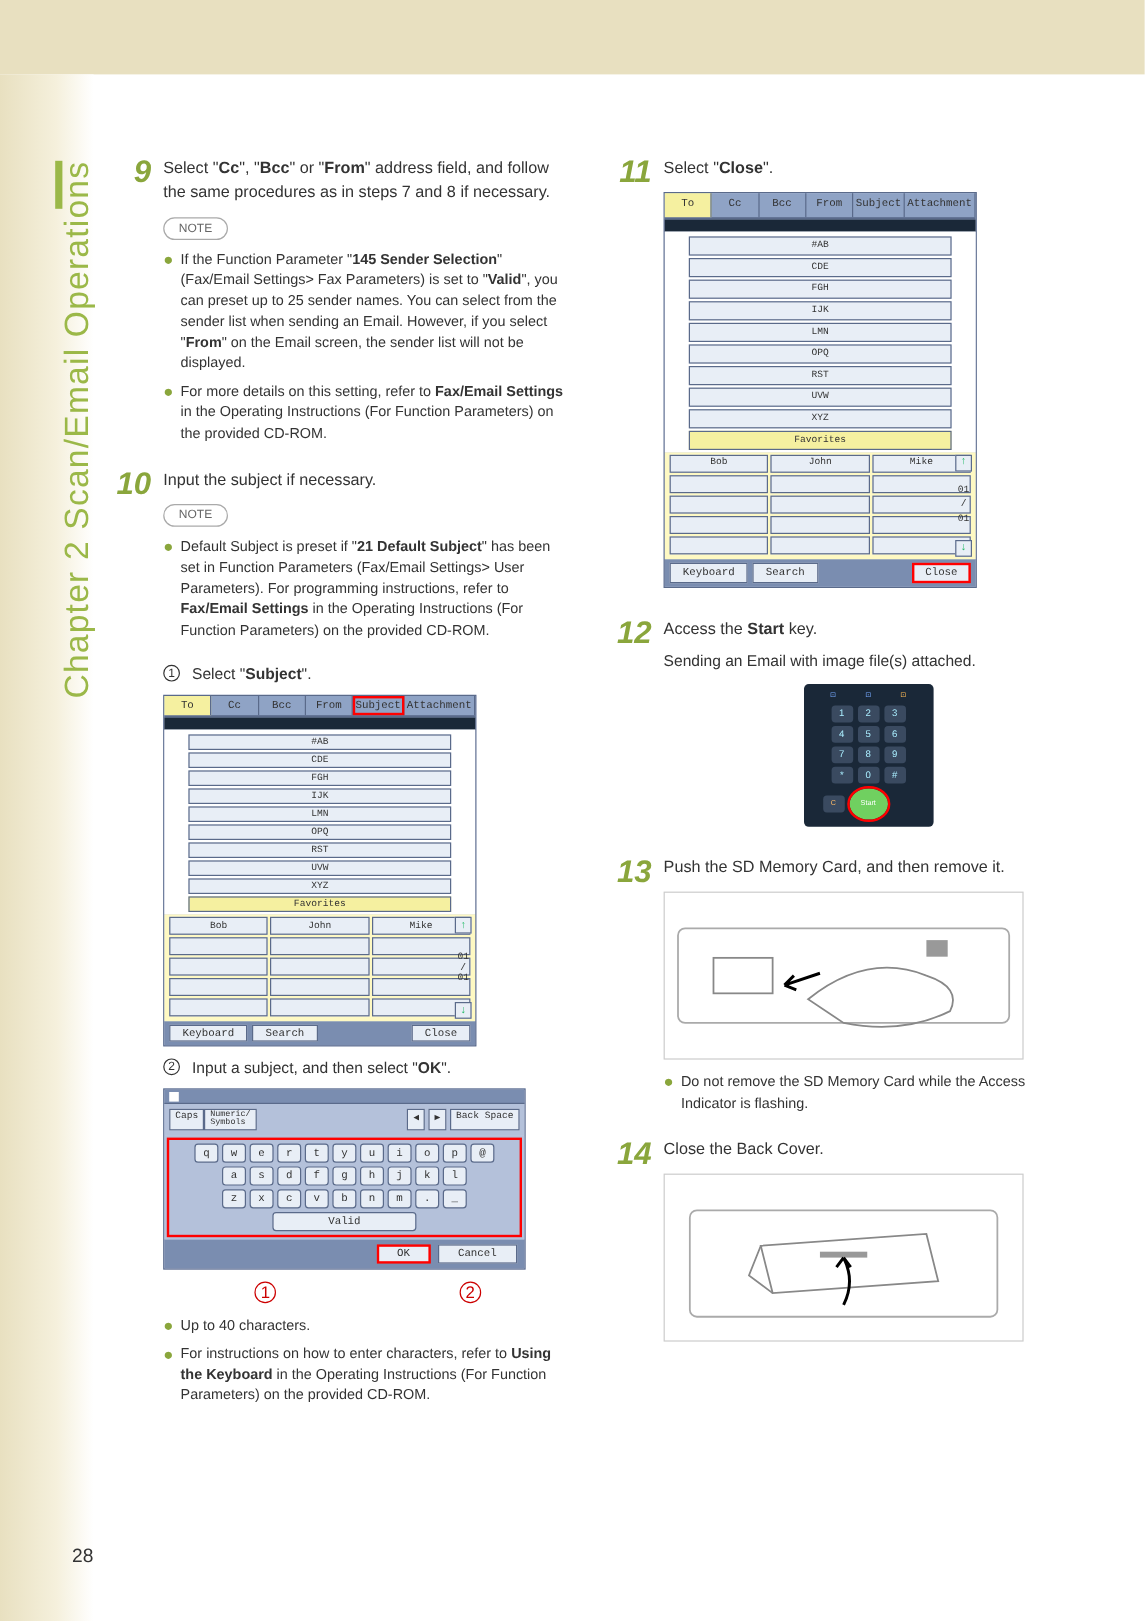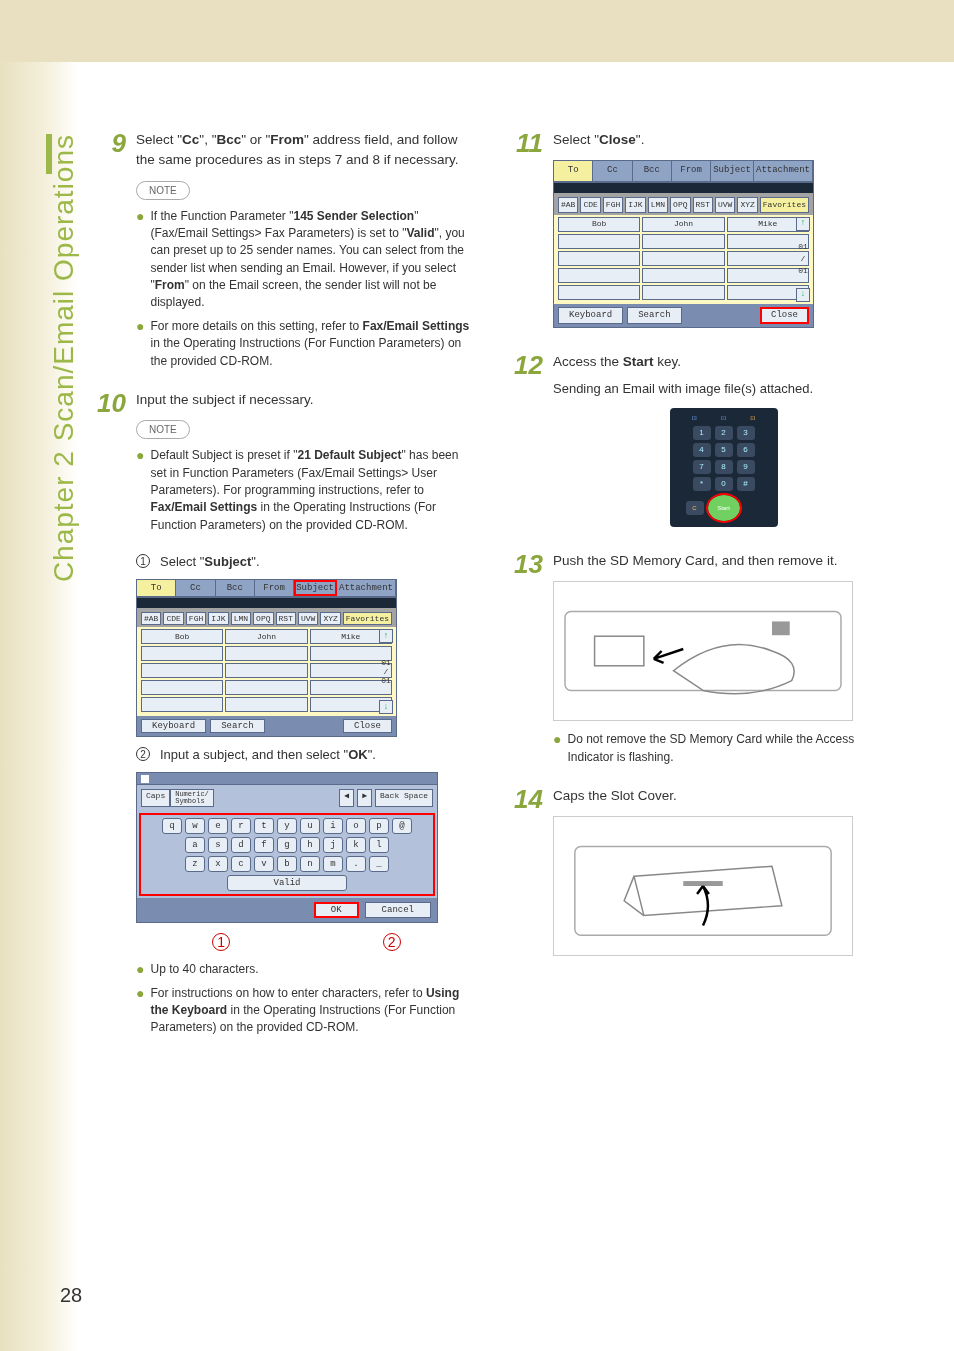--- a/index.html
+++ b/index.html
@@ -2,42 +2,42 @@
 <html><head>
 <meta charset="utf-8">
 <style>
   * { box-sizing: border-box; margin: 0; padding: 0; }
   body { font-family: Arial, Helvetica, sans-serif; font-size: 13px; color: #333; background: #fff; width: 954px; height: 1351px; position: relative; }
   .top-band { position: absolute; top: 0; left: 0; right: 0; height: 62px; background: #e8e0c0; }
   .left-band { position: absolute; top: 62px; left: 0; width: 78px; height: 1289px; background: linear-gradient(to right, #e8e0c0, #f5f0dc 60%, #fff); }
   .side-tab { position: absolute; top: 134px; left: 48px; width: 28px; height: 640px; }
   .side-text { writing-mode: vertical-rl; text-orientation: mixed; transform: rotate(180deg); font-size: 28px; color: #9bb848; font-weight: 400; letter-spacing: 1px; }
   .side-accent { position: absolute; top: 134px; left: 46px; width: 6px; height: 40px; background: #9bb848; }
-  .page-num { position: absolute; bottom: 44px; left: 60px; font-size: 20px; color: #333; }
+  .page-num { position: absolute; bottom: 44px; left: 60px; font-size: 16px; color: #333; }
   .content { position: absolute; top: 130px; left: 90px; right: 60px; bottom: 80px; display: flex; gap: 30px; }
   .col { flex: 1; }
   .step { display: flex; gap: 10px; margin-bottom: 14px; align-items: flex-start; }
   .step-num { font-size: 26px; font-style: italic; font-weight: bold; color: #8aa63c; min-width: 36px; text-align: right; line-height: 1; }
   .step-body { flex: 1; font-size: 13.5px; line-height: 1.5; }
   .step-body .main-text { margin-bottom: 6px; }
   .note-tag { display: inline-block; border: 1px solid #aaa; border-radius: 10px; padding: 1px 12px; font-size: 10px; color: #666; margin: 4px 0 4px 0; }
   .bullet { display: flex; gap: 6px; font-size: 12px; line-height: 1.45; margin: 4px 0 6px 0; }
   .bullet .dot { color: #8aa63c; font-size: 14px; line-height: 1.2; }
   .bullet .txt { flex: 1; }
   .circ-lbl { display: inline-flex; align-items: center; justify-content: center; width: 14px; height: 14px; border: 1px solid #333; border-radius: 50%; font-size: 10px; margin-right: 4px; }
   .sub { display: flex; gap: 6px; font-size: 13px; margin: 6px 0; }
   .b { font-weight: bold; }
   .sub-under { margin-left: 46px; }
   
   .dev { border: 1px solid #5a6a8a; background: #c8d3e8; width: 261px; margin: 10px 0 10px 0; font-family: "Courier New", monospace; font-size: 10px; }
   .dev-tabs { display: flex; border-bottom: 2px solid #5a6a8a; background: #8fa3c5; }
   .dev-tab { flex: 1; text-align: center; padding: 3px 2px; border-right: 1px solid #5a6a8a; font-size: 9px; }
   .dev-tab.on { background: #f5f0a0; }
   .dev-tab.hl { outline: 2px solid red; outline-offset: -2px; }
-  .dev-alpha { display: flex; padding: 4px 4px 2px; gap: 2px; background: #a3a3a3; }
+  .dev-alpha { display: flex; padding: 4px 20px 2px; gap: 2px; background: #ffffff; flex-direction: column; }
   .dev-alpha span { border: 1px solid #5a6a8a; background: #e8eef6; padding: 1px 2px; font-size: 8px; text-align: center; flex: 1; }
   .dev-alpha span.fav { background: #f5f0a0; flex: 1.8; }
   .dev-grid { padding: 2px 4px; background: #fef9c3; position: relative; }
   .dev-row { display: flex; gap: 2px; margin-bottom: 2px; }
   .dev-cell { flex: 1; border: 1px solid #5a6a8a; background: #e8eef6; height: 15px; display: flex; align-items: center; justify-content: center; font-size: 8px; }
   .dev-scroll { position: absolute; right: 2px; top: 2px; bottom: 2px; width: 16px; display: flex; flex-direction: column; justify-content: space-between; align-items: center; }
   .dev-sbtn { width: 14px; height: 14px; border: 1px solid #5a6a8a; background: #e8eef6; font-size: 9px; display: flex; align-items: center; justify-content: center; color: #2b6; }
   .dev-sind { font-size: 8px; text-align: center; }
   .dev-foot { display: flex; justify-content: space-between; padding: 3px 4px; background: #7a8db0; }
   .dev-fbtn { border: 1px solid #5a6a8a; background: #e8eef6; padding: 1px 10px; font-size: 9px; }
@@ -410,21 +410,21 @@
         <div class="bullet">
           <span class="dot">●</span>
           <span class="txt">Do not remove the SD Memory Card while the Access Indicator is flashing.</span>
         </div>
       </div>
     </div>
 
     <div class="step">
       <div class="step-num">14</div>
       <div class="step-body">
-        <div class="main-text">Caps the Slot Cover.</div>
+        <div class="main-text">Close the Back Cover.</div>
         <div class="drawing">
           <svg viewBox="0 0 300 140">
             <rect x="20" y="30" width="260" height="90" rx="6" fill="none" stroke="#aaa" stroke-width="1.5"></rect>
             <path d="M 80 60 L 220 50 L 230 90 L 90 100 Z" fill="none" stroke="#888" stroke-width="1.5"></path>
             <path d="M 80 60 L 70 85 L 90 100" fill="none" stroke="#888" stroke-width="1.5"></path>
             <rect x="130" y="65" width="40" height="5" fill="#999"></rect>
             <path d="M 150 110 Q 160 90 150 70 M 150 70 L 144 78 M 150 70 L 156 78" stroke="#000" stroke-width="2.5" fill="none"></path>
           </svg>
         </div>
       </div>

